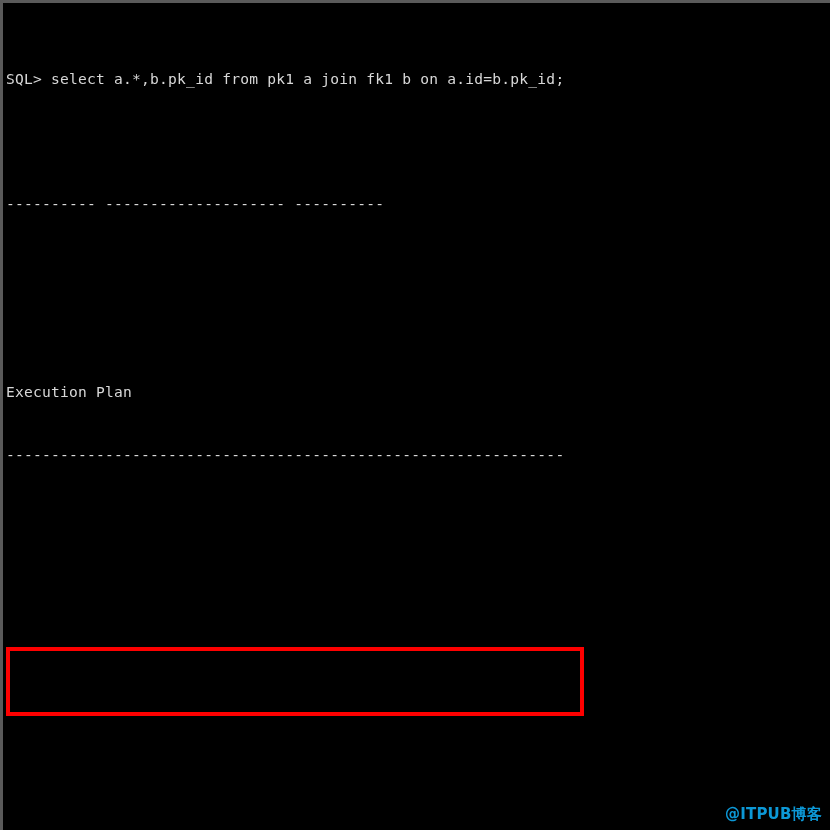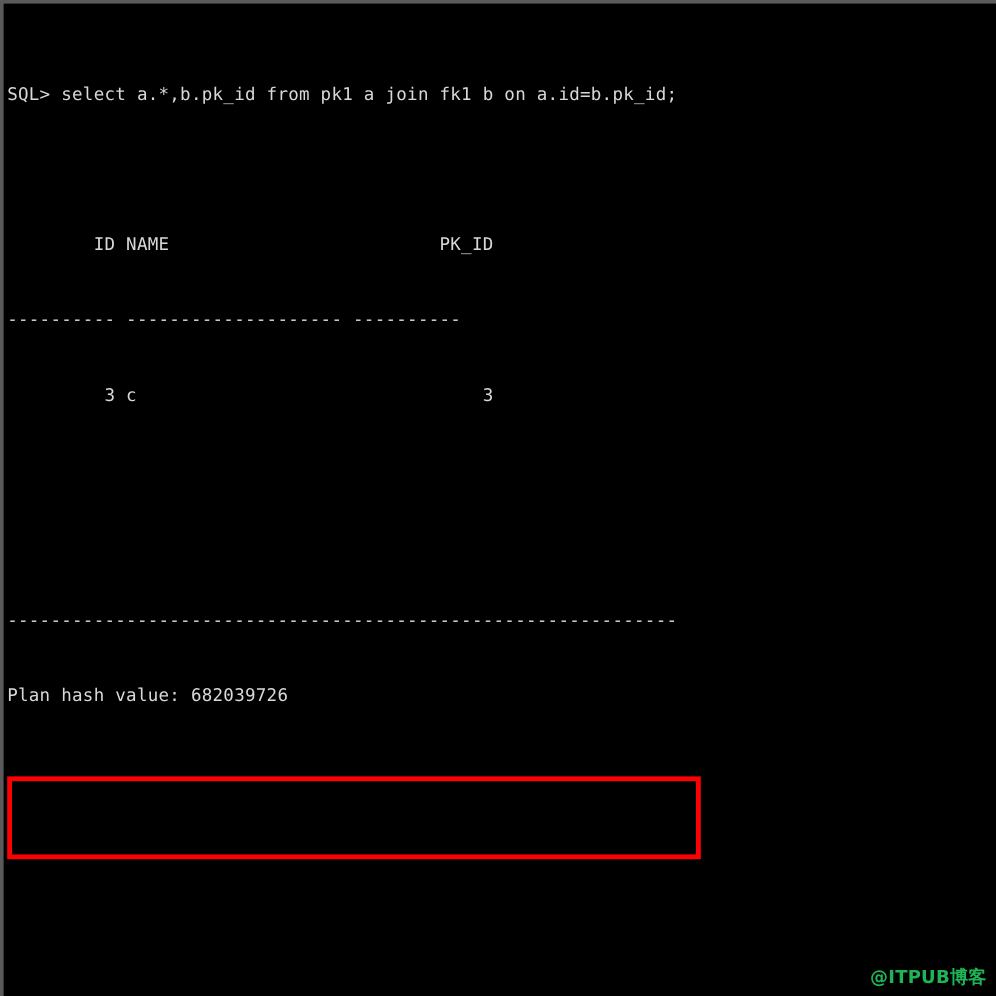--- a/index.html
+++ b/index.html
@@ -48,41 +48,39 @@
     box-sizing: border-box;
     pointer-events: none;
   }
   #watermark {
     position: absolute;
     right: 8px;
     bottom: 6px;
     font-family: "DejaVu Sans", "Liberation Sans", sans-serif;
     font-size: 15px;
     font-weight: bold;
-    color: #22c55e;
+    color: #0ea5e9;
     opacity: 0.92;
     letter-spacing: 0.2px;
   }
 </style>
 </head>
 <body>
 
 <div id="screen">
 
   <div id="terminal">
 
     <span class="line">SQL&gt; select a.*,b.pk_id from pk1 a join fk1 b on a.id=b.pk_id;</span>
     <span class="line blank"> </span>
-    <span class="line">        ID NAME                         PK_ID</span>
     <span class="line">---------- -------------------- ----------</span>
-    <span class="line">         3 c                                3</span>
     <span class="line blank"> </span>
     <span class="line blank"> </span>
+    <span class="line">Execution Plan</span>
     <span class="line">--------------------------------------------------------------</span>
-    <span class="line">Plan hash value: 682039726</span>
     <span class="line blank"> </span>
     
     
     
     
     
     
     
     
 

